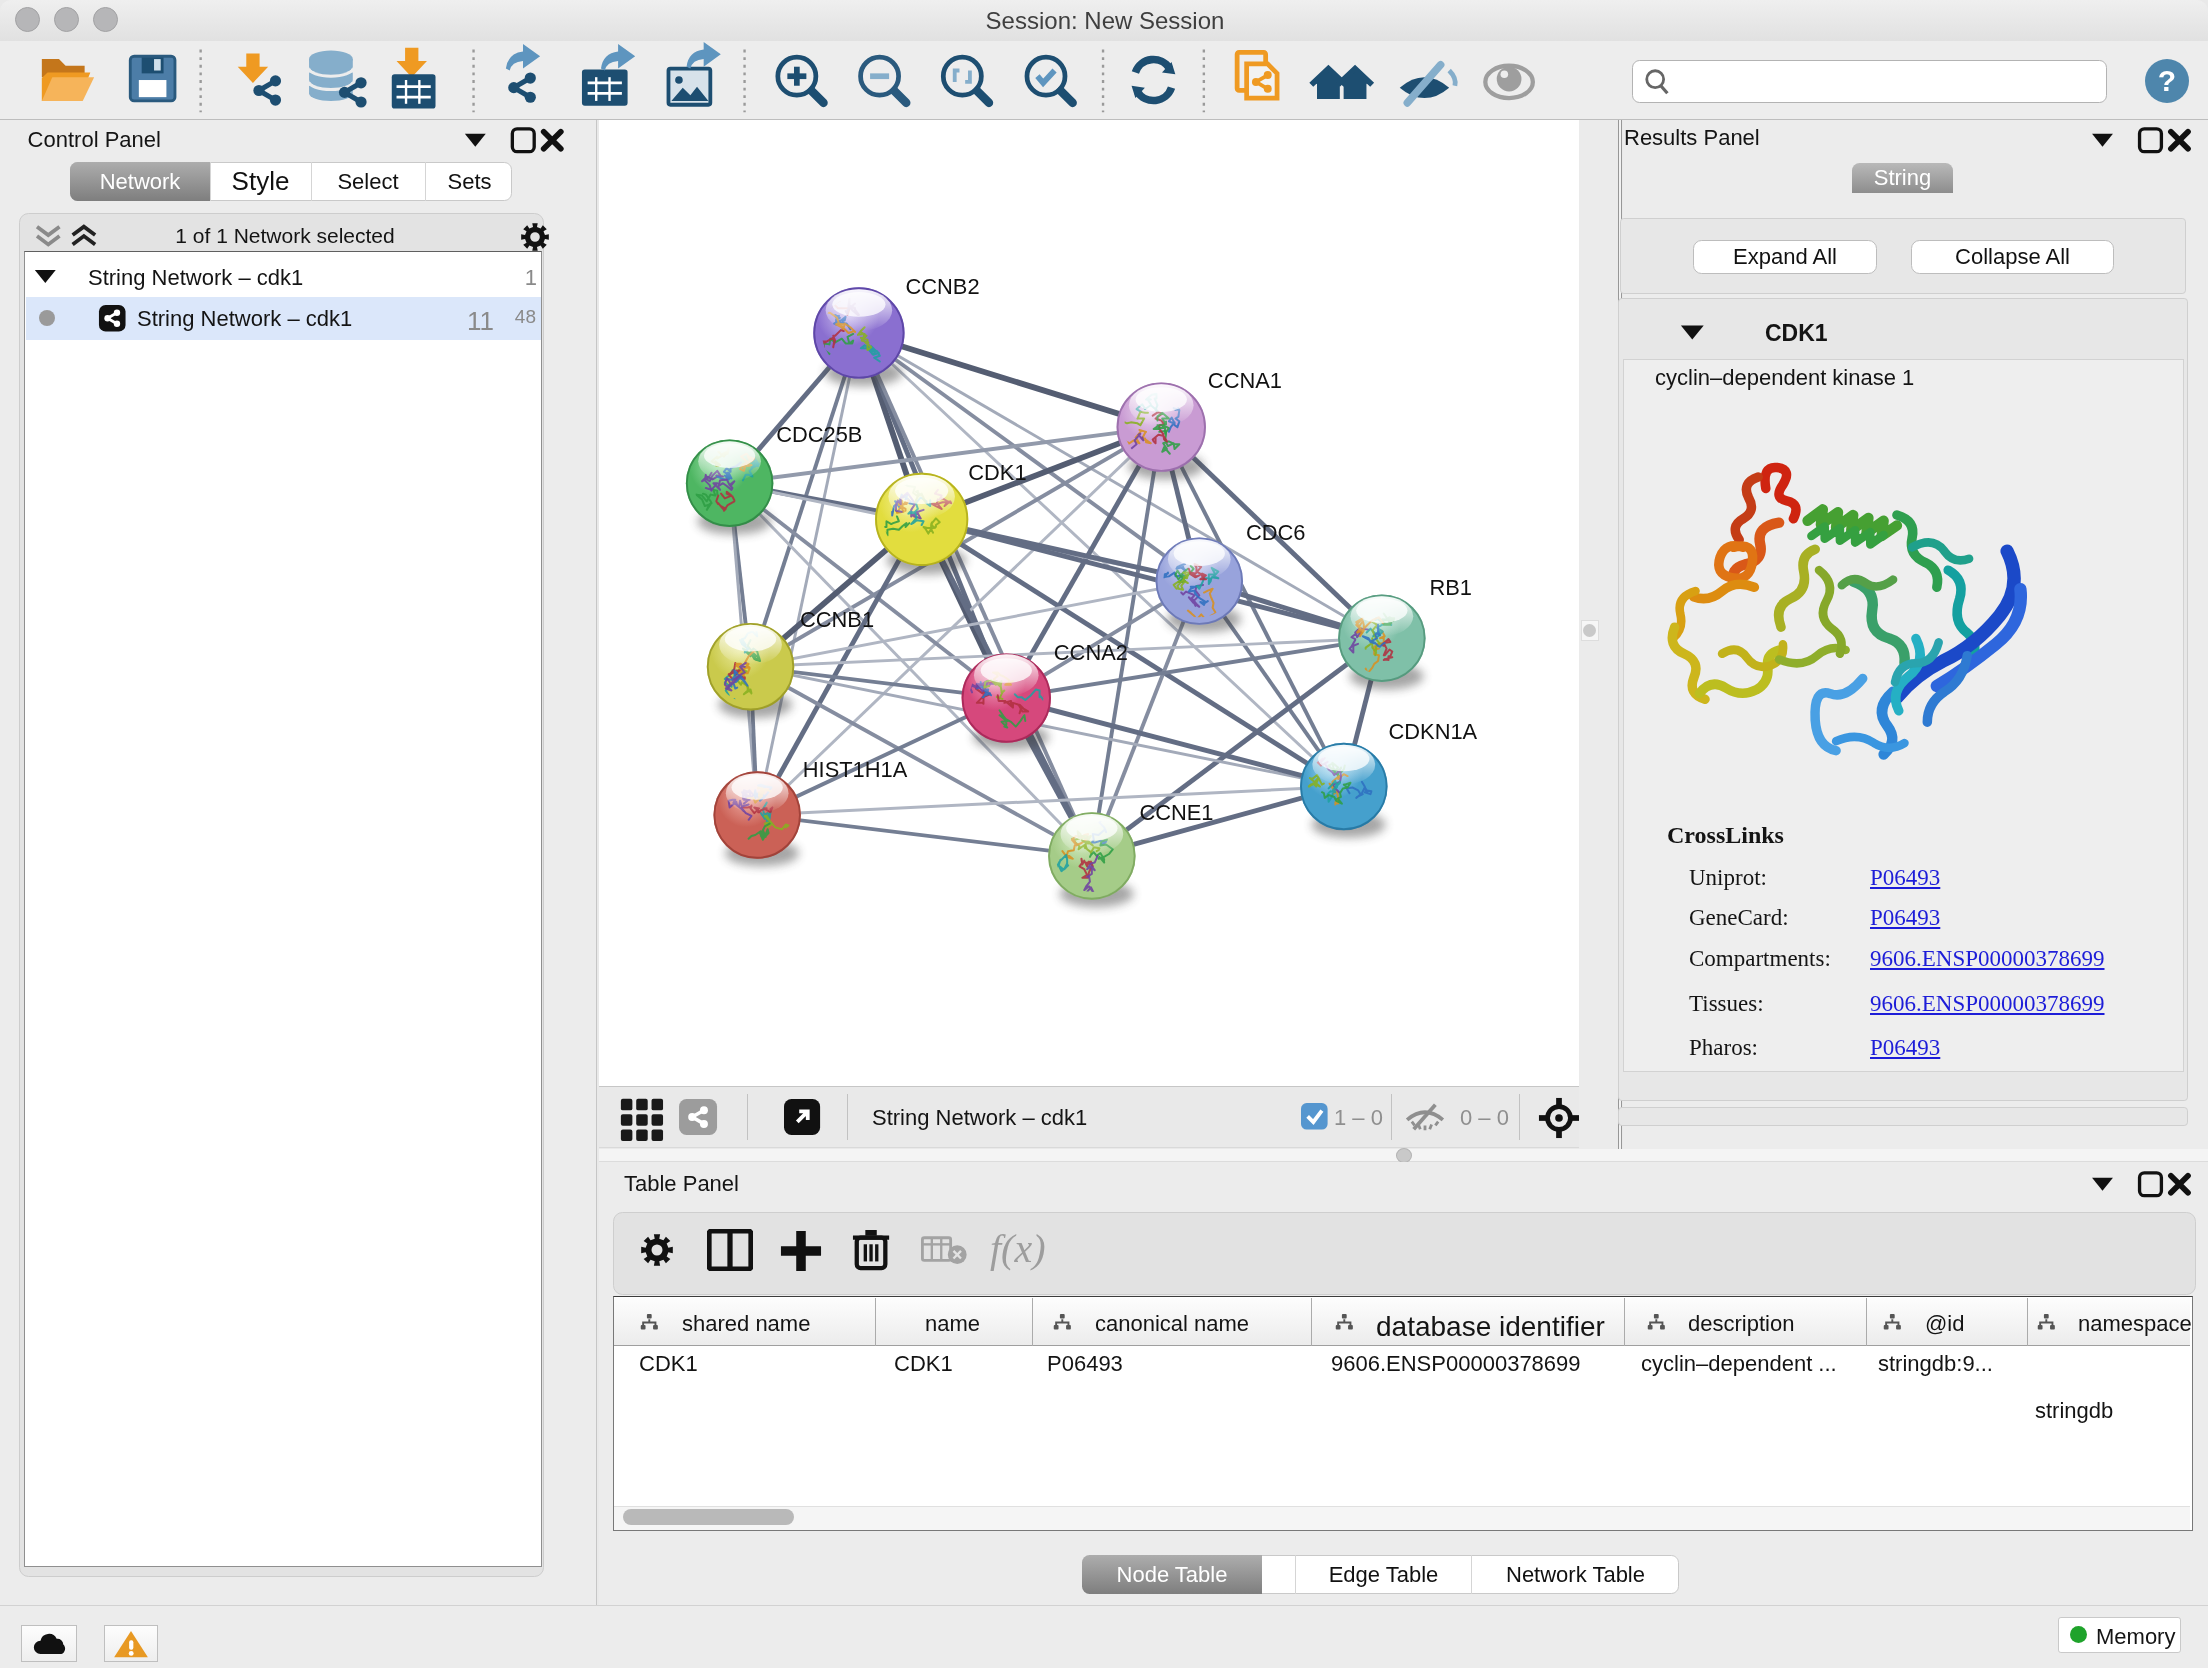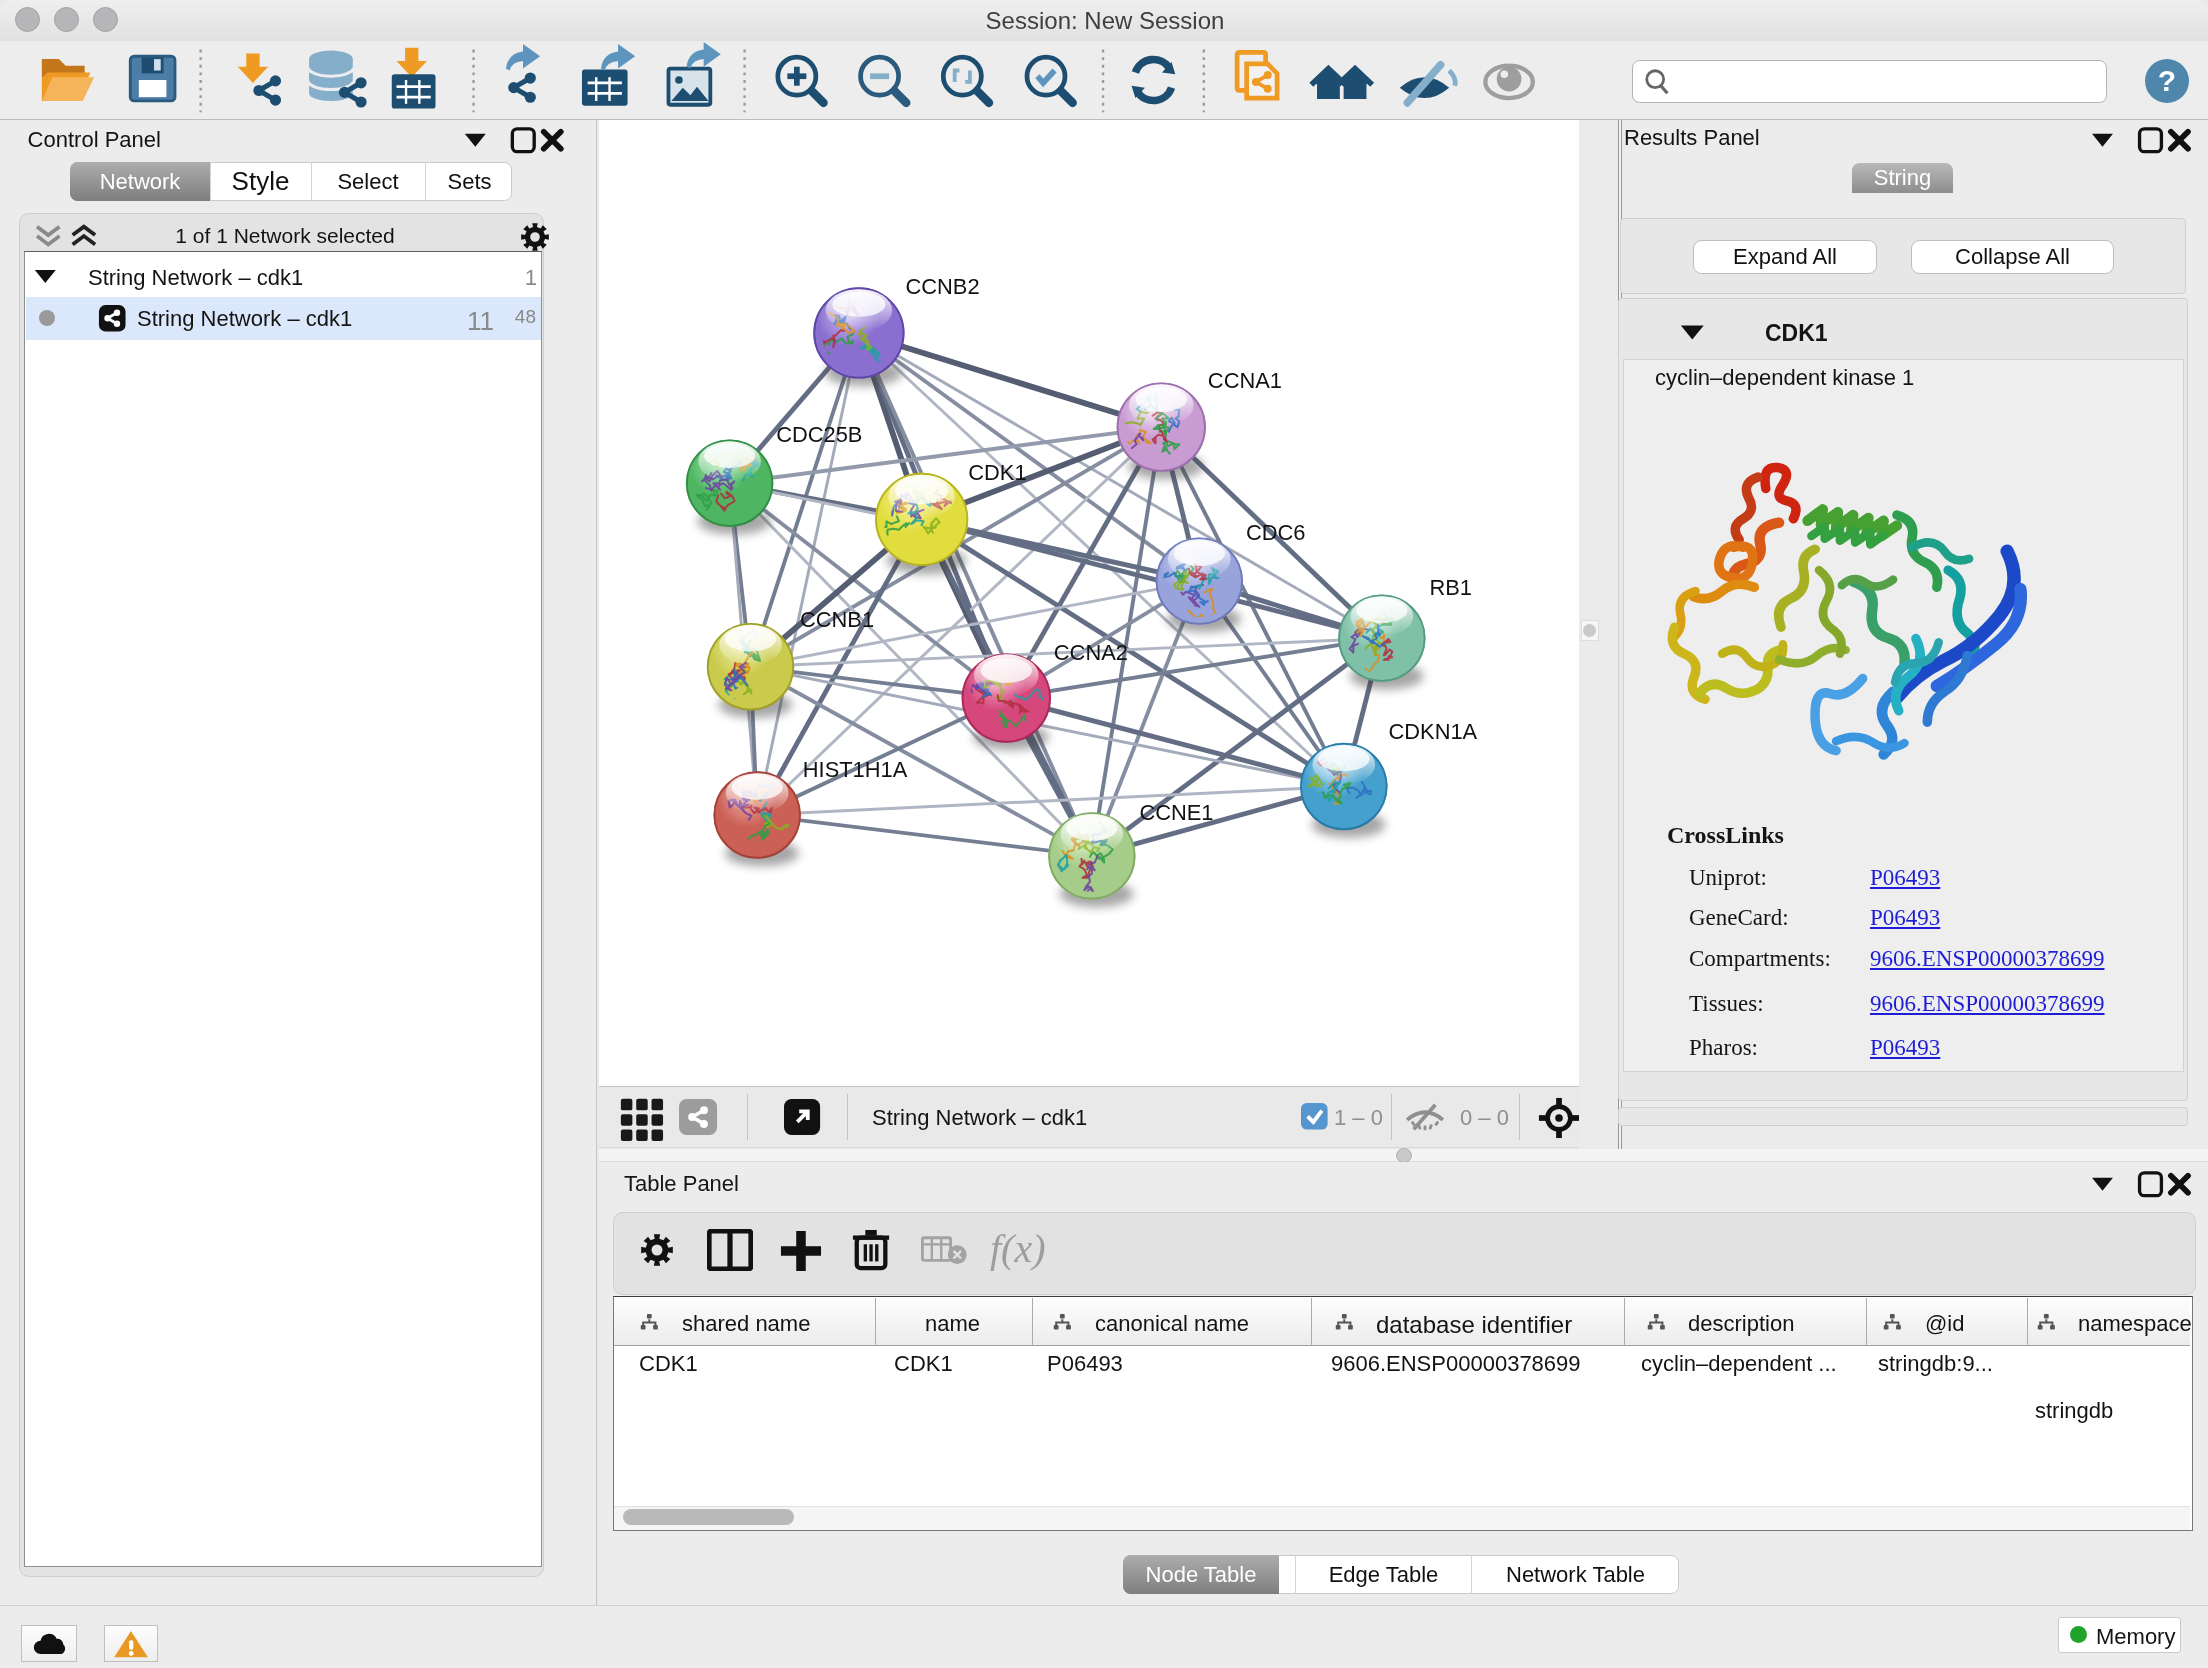--- a/index.html
+++ b/index.html
@@ -701,21 +701,21 @@
     <g fill="#555">
       <rect x="11.48" y="3" width="5.040000000000001" height="4.68" rx="1"></rect>
       <rect x="5" y="14.52" width="5.040000000000001" height="4.68" rx="1"></rect>
       <rect x="17.96" y="14.52" width="5.040000000000001" height="4.68" rx="1"></rect>
     </g>
     <g stroke="#555" stroke-width="2" fill="none">
       <path d="M14,8.4 V12 M7.5200000000000005,14.52 V12 H20.48 V14.52"></path>
     </g>
   </svg>
 <div class="abs" style="left:1624px;top:1298px;width:1px;height:48px;background:#ababab"></div>
-<div class="lbl" style="left:1376px;top:1311px;font-size:24px">database identifier</div>
+<div class="lbl" style="left:1376px;top:1311px;font-size:28px">database identifier</div>
 <svg class="abs" style="left:1331px;top:1311px" width="28.5" height="25" viewBox="0 0 30 26">
     <g fill="#555">
       <rect x="11.48" y="3" width="5.040000000000001" height="4.68" rx="1"></rect>
       <rect x="5" y="14.52" width="5.040000000000001" height="4.68" rx="1"></rect>
       <rect x="17.96" y="14.52" width="5.040000000000001" height="4.68" rx="1"></rect>
     </g>
     <g stroke="#555" stroke-width="2" fill="none">
       <path d="M14,8.4 V12 M7.5200000000000005,14.52 V12 H20.48 V14.52"></path>
     </g>
   </svg>
@@ -757,21 +757,21 @@
 <div class="lbl" style="left:639px;top:1351px;font-size:22px">CDK1</div>
 <div class="lbl" style="left:894px;top:1351px;font-size:22px">CDK1</div>
 <div class="lbl" style="left:1047px;top:1351px;font-size:22px">P06493</div>
 <div class="lbl" style="left:1331px;top:1351px;font-size:22px">9606.ENSP00000378699</div>
 <div class="lbl" style="left:1641px;top:1351px;font-size:22px">cyclin–dependent ...</div>
 <div class="lbl" style="left:1878px;top:1351px;font-size:22px">stringdb:9...</div>
 <div class="lbl" style="left:2035px;top:1398px;font-size:22px">stringdb</div>
 <div class="abs" style="left:614px;top:1506px;width:1576px;height:24px;background:#f5f5f5;border-top:1px solid #e0e0e0"></div>
 <div class="abs" style="left:623px;top:1509px;width:171px;height:16px;background:#b9b9b9;border-radius:8.6px"></div>
 <div class="abs" style="left:1123px;top:1555px;width:556px;height:39px;background:#fff;border:1px solid #c9c9c9;border-radius:7.6px"></div>
-<div class="abs" style="left:1123px;top:1555px;width:156px;height:39px;background:linear-gradient(#adadad,#7e7e7e);border-radius:7.6px 0 0 7.6px;color:#fff;font-size:22px;text-align:center;line-height:39px">Node Table</div>
+<div class="abs" style="left:1082px;top:1555px;width:180px;height:39px;background:linear-gradient(#adadad,#7e7e7e);border-radius:7.6px 0 0 7.6px;color:#fff;font-size:22px;text-align:center;line-height:39px">Node Table</div>
 <div class="abs" style="left:1295px;top:1555px;width:176px;height:39px;border-left:1px solid #d5d5d5;font-size:22px;color:#111;text-align:center;line-height:39px">Edge Table</div>
 <div class="abs" style="left:1471px;top:1555px;width:208px;height:39px;border-left:1px solid #d5d5d5;font-size:22px;color:#111;text-align:center;line-height:39px">Network Table</div>
 <div class="abs" style="left:0;top:1605px;width:2208px;height:63px;background:#ececec;border-top:1px solid #d2d2d2"></div>
 <div class="abs" style="left:21px;top:1625px;width:56px;height:37px;background:linear-gradient(#fdfdfd,#eeeeee);border:1px solid #bfbfbf"></div>
 <svg class="abs" style="left:31px;top:1633px" width="38" height="25" viewBox="0 0 40 26">
     <path d="M10,22 a7,7 0 0 1 0,-14 a9,9 0 0 1 17,-2 a6,6 0 0 1 7,6 a6,6 0 0 1 -2,10 z" fill="#111"></path>
   </svg>
 <div class="abs" style="left:104px;top:1625px;width:54px;height:37px;background:linear-gradient(#fdfdfd,#eeeeee);border:1px solid #bfbfbf"></div>
 <svg class="abs" style="left:112px;top:1629px" width="38" height="30" viewBox="0 0 40 32">
     <path d="M20,2 L38,30 H2 Z" fill="#e89923"></path>

